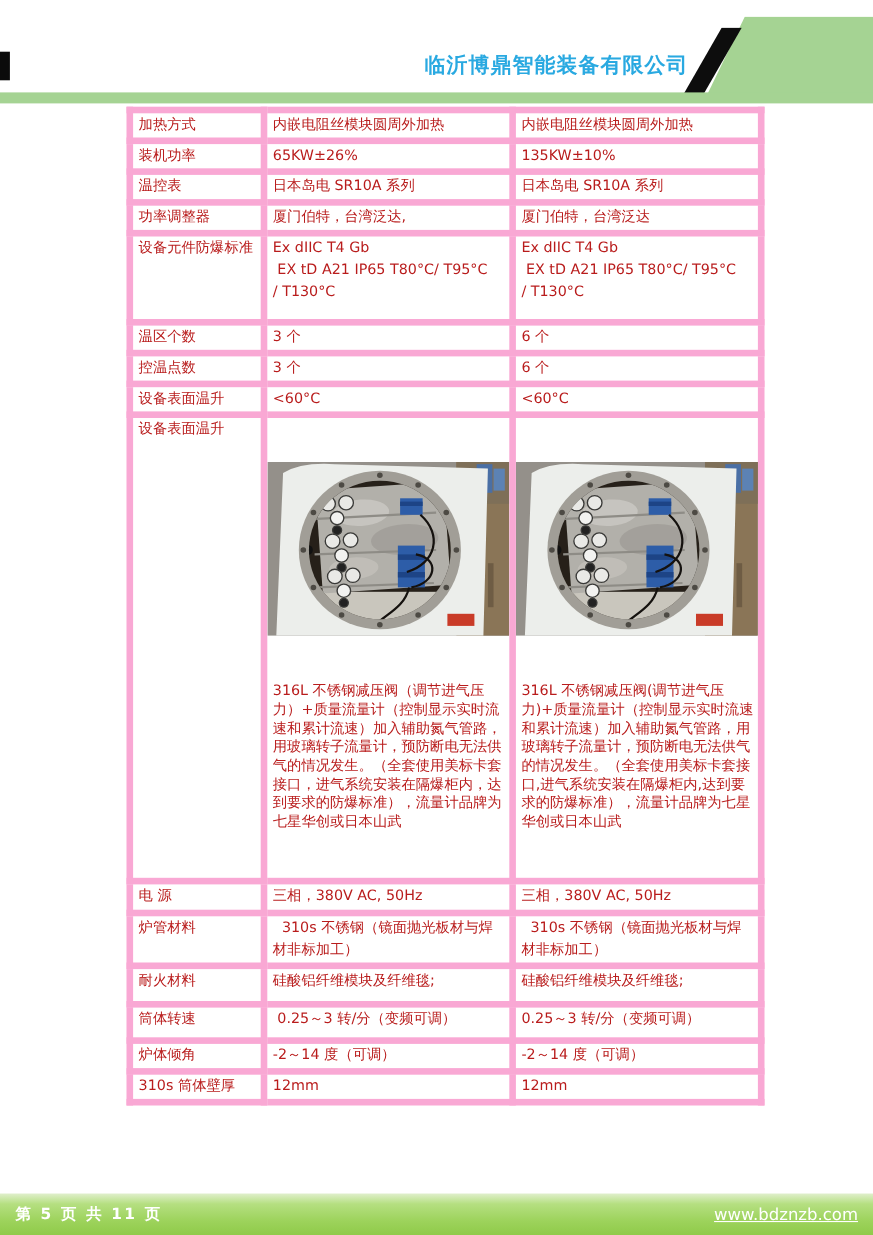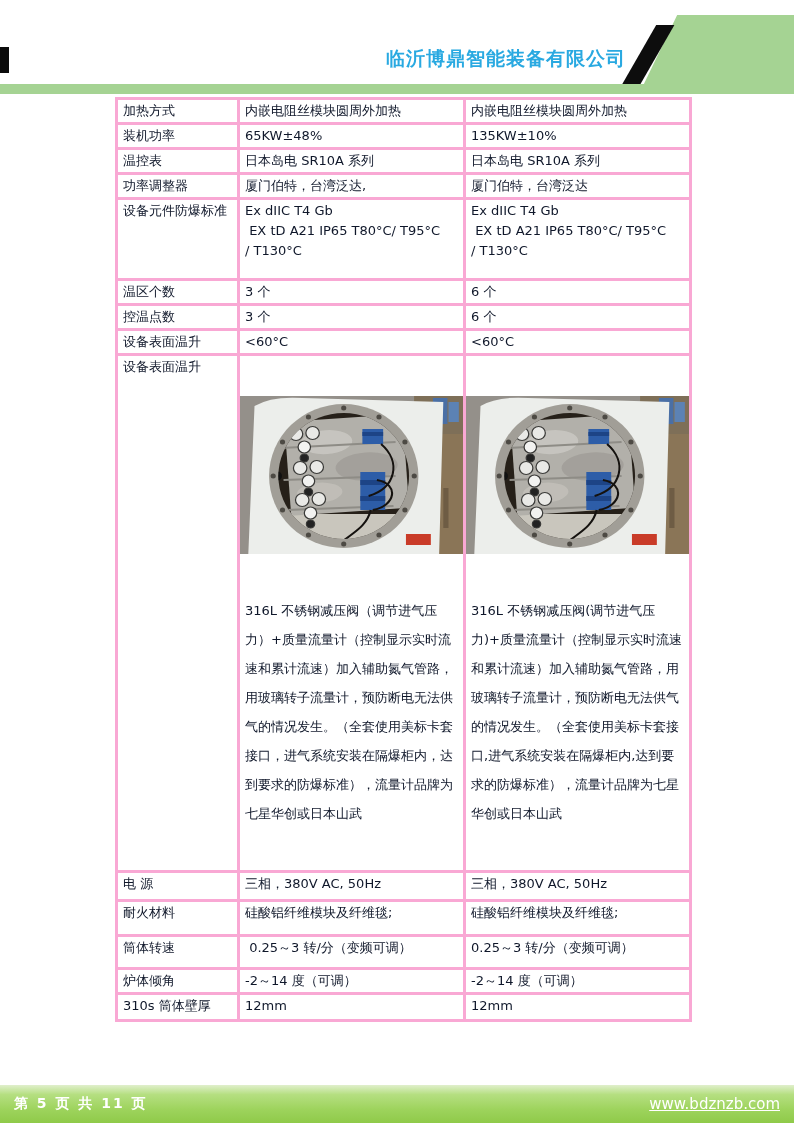--- a/index.html
+++ b/index.html
@@ -14,28 +14,28 @@
   .green-wedge{position:absolute;top:15px;left:617px;width:177px;height:77px;background:#a5d393;
     clip-path:polygon(34% 0,100% 0,100% 100%,13% 100%);}
   .black-slash{position:absolute;top:25px;left:610px;width:70px;height:67px;background:#0d0d0d;
     clip-path:polygon(66% 0,92% 0,37% 100%,11% 100%);}
   .company{position:absolute;top:46px;right:168px;font-size:19px;font-weight:bold;
     color:#29a9e1;letter-spacing:1px;white-space:nowrap;}
   
   .table-wrap{position:absolute;left:115px;top:97px;width:574px;}
   table{border-collapse:collapse;width:100%;table-layout:fixed;}
   td{
-    border:3px solid #f9a8d4;font-size:13px;line-height:20px;color:#0f172a;
+    border:6px solid #f9a8d4;font-size:13px;line-height:20px;color:#b91c1c;
     padding:1px 4px 1px 5px;vertical-align:top;white-space:pre-wrap;
     overflow:hidden;
   }
   td.lbl{text-align:justify;}
   td.photo-cell{padding:0;}
   .photo{display:block;width:100%;height:158px;}
-  .caption{padding:2px 4px 2px 5px;font-size:13px;line-height:29px;}
+  .caption{padding:2px 4px 2px 5px;font-size:13px;line-height:17px;}
   
   .footer{
     position:absolute;left:0;top:1085px;width:794px;height:38px;box-sizing:border-box;
     background:linear-gradient(180deg,#e0efcc 0%,#b5df81 25%,#9dd35c 65%,#8fca49 100%);
     display:flex;align-items:center;justify-content:space-between;padding:0 14px;color:#fff;
   }
   .page-info{font-size:14px;font-weight:bold;letter-spacing:2px;}
   .website{font-size:15px;font-weight:normal;color:#fff;text-decoration:underline;cursor:pointer;}
 </style>
 </head>
@@ -55,21 +55,21 @@
         <col style="width:226px">
       </colgroup>
   <tbody>
     <tr style="height:22px">
           <td class="lbl">加热方式</td>
           <td>内嵌电阻丝模块圆周外加热</td>
           <td>内嵌电阻丝模块圆周外加热</td>
         </tr>
     <tr style="height:21px">
           <td class="lbl">装机功率</td>
-          <td>65KW±48%</td>
+          <td>65KW±26%</td>
           <td>135KW±10%</td>
         </tr>
     <tr style="height:22px">
           <td class="lbl">温控表</td>
           <td>日本岛电 SR10A 系列</td>
           <td>日本岛电 SR10A 系列</td>
         </tr>
     <tr style="height:22px">
           <td class="lbl">功率调整器</td>
           <td>厦门伯特，台湾泛达,</td>
@@ -249,20 +249,25 @@
         </svg>
         <div class="caption">316L 不锈钢减压阀(调节进气压力)+质量流量计（控制显示实时流速和累计流速）加入辅助氮气管路，用玻璃转子流量计，预防断电无法供气的情况发生。（全套使用美标卡套接口,进气系统安装在隔爆柜内,达到要求的防爆标准），流量计品牌为七星华创或日本山武</div>
       </td>
     </tr>
 
     <tr style="height:29px">
           <td class="lbl">电 源</td>
           <td>三相，380V AC, 50Hz</td>
           <td>三相，380V AC, 50Hz</td>
         </tr>
+    <tr style="height:42px">
+          <td class="lbl">炉管材料</td>
+          <td>  310s 不锈钢（镜面抛光板材与焊材非标加工）</td>
+          <td>  310s 不锈钢（镜面抛光板材与焊材非标加工）</td>
+        </tr>
     <tr style="height:35px">
           <td class="lbl">耐火材料</td>
           <td>硅酸铝纤维模块及纤维毯;</td>
           <td>硅酸铝纤维模块及纤维毯;</td>
         </tr>
     <tr style="height:33px">
           <td class="lbl">筒体转速</td>
           <td> 0.25～3 转/分（变频可调）</td>
           <td>0.25～3 转/分（变频可调）</td>
         </tr>

